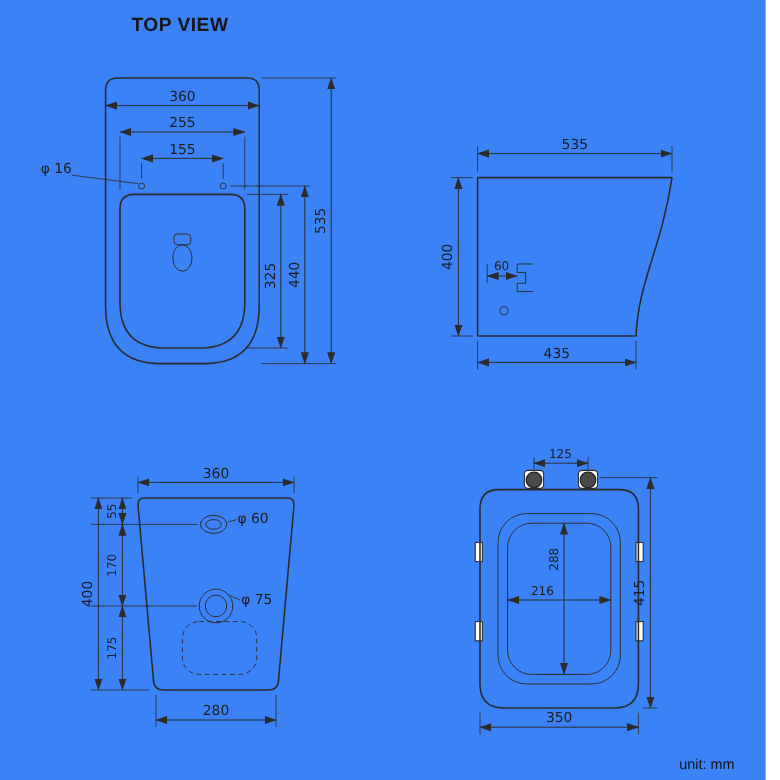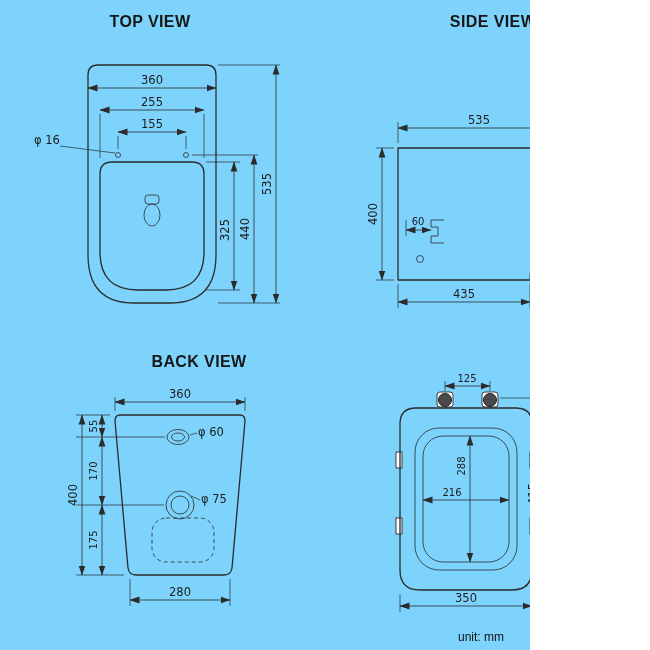--- a/index.html
+++ b/index.html
@@ -1,17 +1,17 @@
 <!DOCTYPE html>
 <html><head>
 <meta charset="utf-8">
 <style>
   html,body{margin:0;padding:0;background:#fff;}
   .canvas{
-    position:relative;width:530px;height:650px;background:#7dd3fc;
+    position:relative;width:638px;height:650px;background:#3b82f6;
     font-family:"Liberation Sans",sans-serif;overflow:hidden;
   }
   .view-title{
     position:absolute;width:200px;text-align:center;
     font-size:16px;font-weight:600;letter-spacing:.4px;color:#161616;
   }
   .unit-label{
     position:absolute;right:26px;bottom:6px;font-size:12px;color:#111;
   }
   svg{position:absolute;overflow:visible;}
@@ -27,22 +27,20 @@
   .small{font-size:10px;}
   .hinge{fill:#4a4a4a;stroke:#222;stroke-width:1;}
   .tab{fill:#ffffff;stroke:#2b2b2b;stroke-width:0.9;}
 </style>
 </head>
 <body>
 
 <div class="canvas">
 
   <div class="view-title" style="left:50px;top:13px;">TOP VIEW</div>
-  <div class="view-title" style="left:393px;top:13px;">SIDE VIEW</div>
-  <div class="view-title" style="left:99px;top:353px;">BACK VIEW</div>
 
   <svg style="left:20px;top:40px;" width="300" height="312" viewBox="0 0 300 312">
     <defs>
       <marker id="tv-ar" viewBox="0 0 10 8" refX="9.5" refY="4" markerWidth="10" markerHeight="8" orient="auto-start-reverse" markerUnits="userSpaceOnUse">
         <path d="M0,0.6 L10,4 L0,7.4 Z" fill="#2b2b2b"></path>
       </marker>
     </defs>
 
     <g>
       <path class="outline" d="M 78,25 L 186,25 Q 196,25 196,35 L 196,215 Q 196,263 150,263 L 114,263 Q 68,263 68,215 L 68,35 Q 68,25 78,25 Z"></path>

